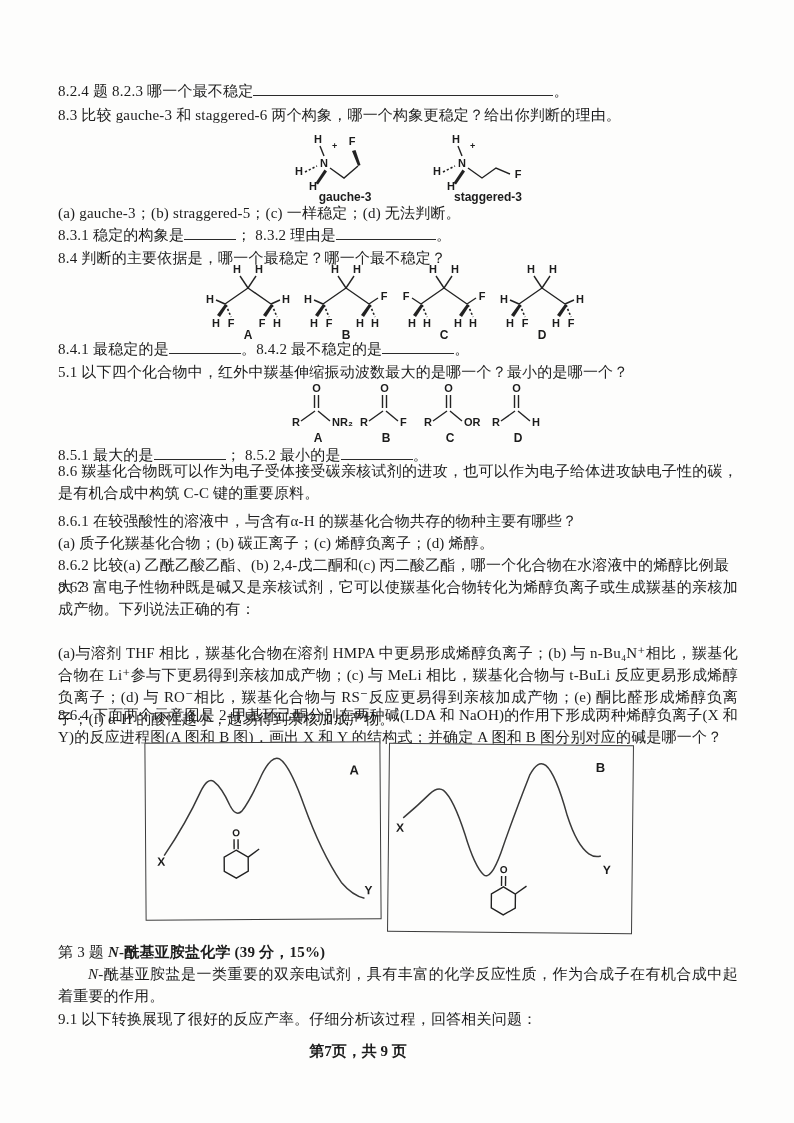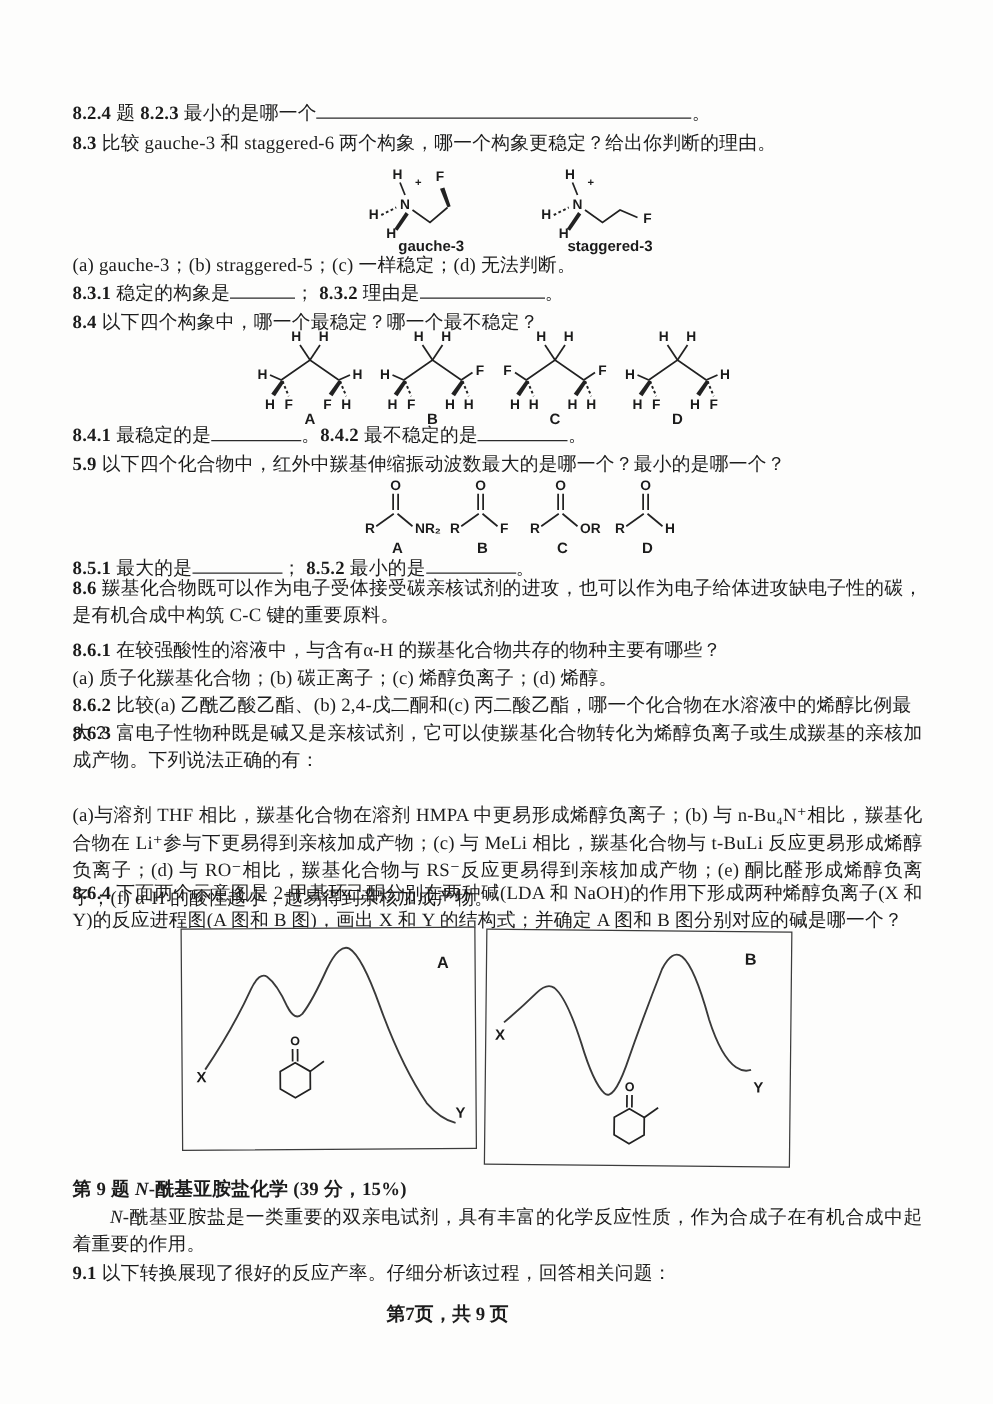--- a/index.html
+++ b/index.html
@@ -10,21 +10,21 @@
     font-family:"Liberation Serif","DejaVu Serif",serif;
     color:#1c1c1c;
     overflow:hidden;
   }
   .blk {
     position:absolute; left:58px; width:680px;
     font-size:15px; line-height:22px;
     letter-spacing:0.2px;
   }
   .j { text-align:justify; }
-  .num { font-weight:bold; }
+  .num { font-weight:normal; }
   .it { font-style:italic; }
   .b { font-weight:bold; }
   .blank {
     display:inline-block; height:15px;
     border-bottom:1.2px solid #2a2a2a;
     vertical-align:baseline;
   }
   .bw300{width:300px} .bw100{width:100px} .bw72{width:72px} .bw52{width:52px}
   .figrow { position:absolute; display:flex; align-items:flex-end; }
   svg { display:block; }
@@ -45,21 +45,21 @@
     text-align:center; font-size:15px; font-weight:bold;
   }
 </style>
 </head>
 <body>
 
 <div class="blk" style="top:80px">
   <span class="num">8.2.4</span>
   <span>题</span>
   <span class="num">8.2.3</span>
-  <span>最小的是哪一个</span><span class="blank bw300"></span><span>。</span>
+  <span>哪一个最不稳定</span><span class="blank bw300"></span><span>。</span>
 </div>
 
 <div class="blk" style="top:104px">
   <span class="num">8.3</span>
   <span>比较 gauche-3 和 staggered-6 两个构象，哪一个构象更稳定？给出你判断的理由。</span>
 </div>
 
 <div class="figrow" style="left:288px; top:130px; gap:20px">
   <svg width="118" height="74" viewBox="0 0 118 74">
     <text x="30" y="13" font-size="11" text-anchor="middle">H</text>
@@ -96,21 +96,21 @@
 
 <div class="blk" style="top:224px">
   <span class="num">8.3.1</span>
   <span>稳定的构象是</span><span class="blank bw52"></span><span>；</span>
   <span class="num">8.3.2</span>
   <span>理由是</span><span class="blank bw100"></span><span>。</span>
 </div>
 
 <div class="blk" style="top:247px">
   <span class="num">8.4</span>
-  <span>以下四个构象中，哪一个最稳定？哪一个最不稳定？</span>
+  <span>判断的主要依据是，哪一个最稳定？哪一个最不稳定？</span>
 </div>
 
 <div class="figrow" style="left:203px; top:260px; gap:8px">
 
   <svg width="90" height="80" viewBox="0 0 90 80">
     <path class="bond" d="M22 44 L45 28 L68 44"></path>
     <line class="bond" x1="45" y1="28" x2="37" y2="16"></line>
       <line class="bond" x1="45" y1="28" x2="53" y2="16"></line>
     <text x="34" y="13" font-size="11" text-anchor="middle">H</text>
     <text x="56" y="13" font-size="11" text-anchor="middle">H</text>
@@ -193,21 +193,21 @@
   </svg>
 </div>
 
 <div class="blk" style="top:338px">
   <span class="num">8.4.1</span>
   <span>最稳定的是</span><span class="blank bw72"></span><span>。</span><span class="num">8.4.2</span>
   <span>最不稳定的是</span><span class="blank bw72"></span><span>。</span>
 </div>
 
 <div class="blk" style="top:361px">
-  <span class="num">5.9</span>
+  <span class="num">5.1</span>
   <span>以下四个化合物中，红外中羰基伸缩振动波数最大的是哪一个？最小的是哪一个？</span>
 </div>
 
 <div class="figrow" style="left:288px; top:383px; gap:2px">
   <svg width="66" height="62" viewBox="0 0 66 62">
     <text x="8" y="43" font-size="11" text-anchor="middle">R</text>
     <line class="bond" x1="13" y1="38" x2="27" y2="28"></line>
     <line class="bond" x1="26.5" y1="25" x2="26.5" y2="12"></line>
       <line class="bond" x1="30.5" y1="25" x2="30.5" y2="12"></line>
     <text x="28.5" y="9" font-size="11" text-anchor="middle">O</text>
@@ -311,21 +311,21 @@
       <polygon class="bond" points="115,142 127,149 127,163 115,170 103,163 103,149"></polygon>
       <line class="bond" x1="113" y1="141" x2="113" y2="131"></line>
         <line class="bond" x1="117" y1="141" x2="117" y2="131"></line>
       <text x="115" y="128" font-size="10" text-anchor="middle">O</text>
       <line class="bond" x1="127" y1="149" x2="138" y2="141"></line>
     </g>
   </svg>
 </div>
 
 <div class="blk" style="top:941px">
-  <span class="num">第 9 题</span>
+  <span class="num">第 3 题</span>
   <span class="b it">N</span><span class="b">-酰基亚胺盐化学</span>
   <span class="b">(39 分，15%)</span>
 </div>
 
 <div class="blk j" style="top:963px; text-indent:30px">
   <span class="it">N</span><span>-酰基亚胺盐是一类重要的双亲电试剂，具有丰富的化学反应性质，作为合成子在有机合成中起着重要的作用。</span>
 </div>
 
 <div class="blk" style="top:1008px">
   <span class="num">9.1</span>

